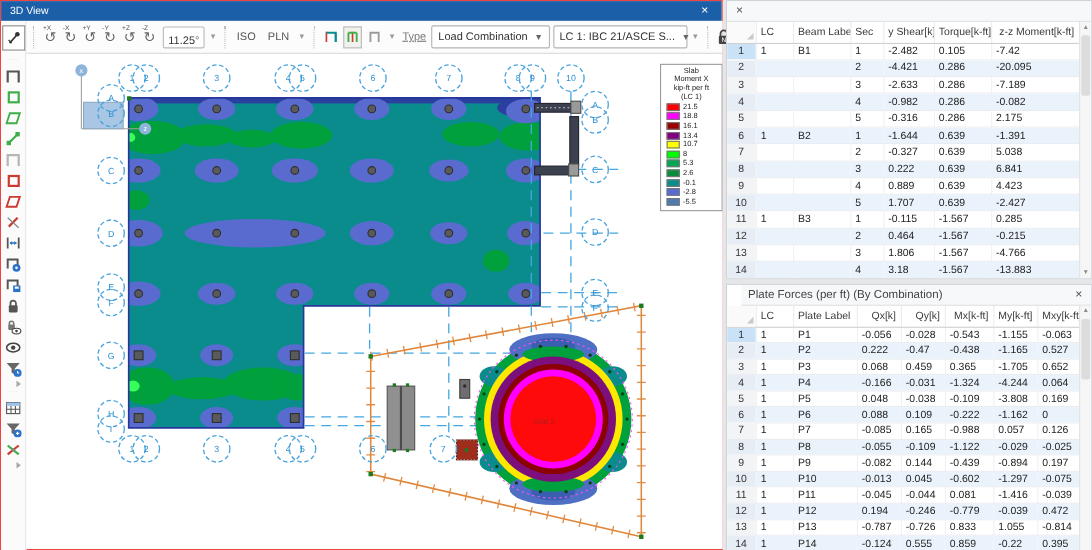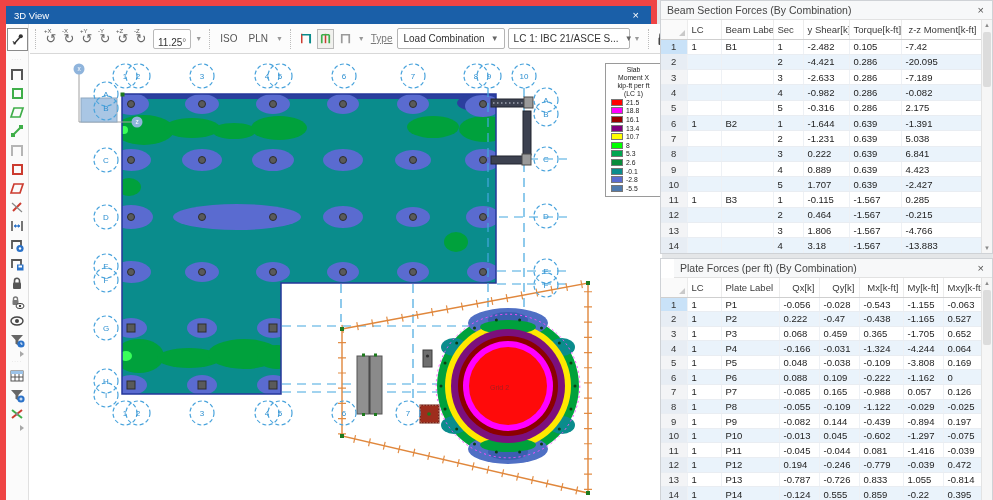--- a/index.html
+++ b/index.html
@@ -1,21 +1,21 @@
 <!DOCTYPE html>
 <html><head>
 <meta charset="utf-8">
 <style>
   * { margin:0; padding:0; box-sizing:border-box; }
   html,body { width:993px; height:500px; overflow:hidden; background:#e4e6e8;
               font-family:"Liberation Sans", sans-serif; }
   .root { position:relative; width:993px; height:500px; }
 
   
-  .win3d { position:absolute; left:0; top:0; width:657px; height:500px; background:#fff; border:6px solid #ef4444;padding-left:21px; }
+  .win3d { position:absolute; left:0; top:0; width:657px; height:500px; background:#fff; border:1px solid #ef4444;padding-left:21px; }
   .titlebar { position:absolute; left:0; top:0; width:100%; height:18px; background:#1a5fa8; color:#fff;
               font-size:9.5px; display:flex; align-items:center; padding:0 8px; }
   .titlebar .ttl { flex:1; }
   .titlebar .x { color:#fff; font-size:11px; cursor:pointer; padding:0 4px; }
   .toolbar { position:absolute; left:24px; top:18px; width:632px; height:30px; background:#fcfcfc;
              border-bottom:1px solid #d8d8d8; display:flex; align-items:center; gap:3px; padding:0 2px;
              font-size:10px; color:#555; white-space:nowrap; }
   .sep { width:1px; height:20px; border-left:1px dotted #bcbcbc; margin:0 3px; }
   .ptrbtn { width:21px; height:23px; border:1px solid #8a8a8a; background:#fff; display:flex; align-items:center; justify-content:center; }
   .rot { position:relative; width:18px; height:22px; display:inline-block; text-align:center; }
@@ -603,21 +603,20 @@
               <span class="lsw" style="background:#4f7aad"></span>
               <span class="lval">-5.5</span>
             </div>
           </div>
       </div>
     </div>
   </div>
 
   <div class="panel" style="top:0; height:254px;">
     <div class="ptitle">
-      <span class="lbl">Beam Section Forces (By Combination)</span>
       <span class="x">×</span>
     </div>
     <div class="twrap">
         <div>
           <table class="t-beam">
             <colgroup>
               <col style="width:26px">
               <col style="width:34px">
               <col style="width:52px">
               <col style="width:30px">
@@ -689,21 +688,21 @@
                 <td class="">1</td>
                 <td class="">-1.644</td>
                 <td class="">0.639</td>
                 <td class="">-1.391</td>
               </tr>
               <tr class="">
                 <td class="rn">7</td>
                 <td class=""></td>
                 <td class=""></td>
                 <td class="">2</td>
-                <td class="">-1.231</td>
+                <td class="">-0.327</td>
                 <td class="">0.639</td>
                 <td class="">5.038</td>
               </tr>
               <tr class="even ">
                 <td class="rn">8</td>
                 <td class=""></td>
                 <td class=""></td>
                 <td class="">3</td>
                 <td class="">0.222</td>
                 <td class="">0.639</td>

